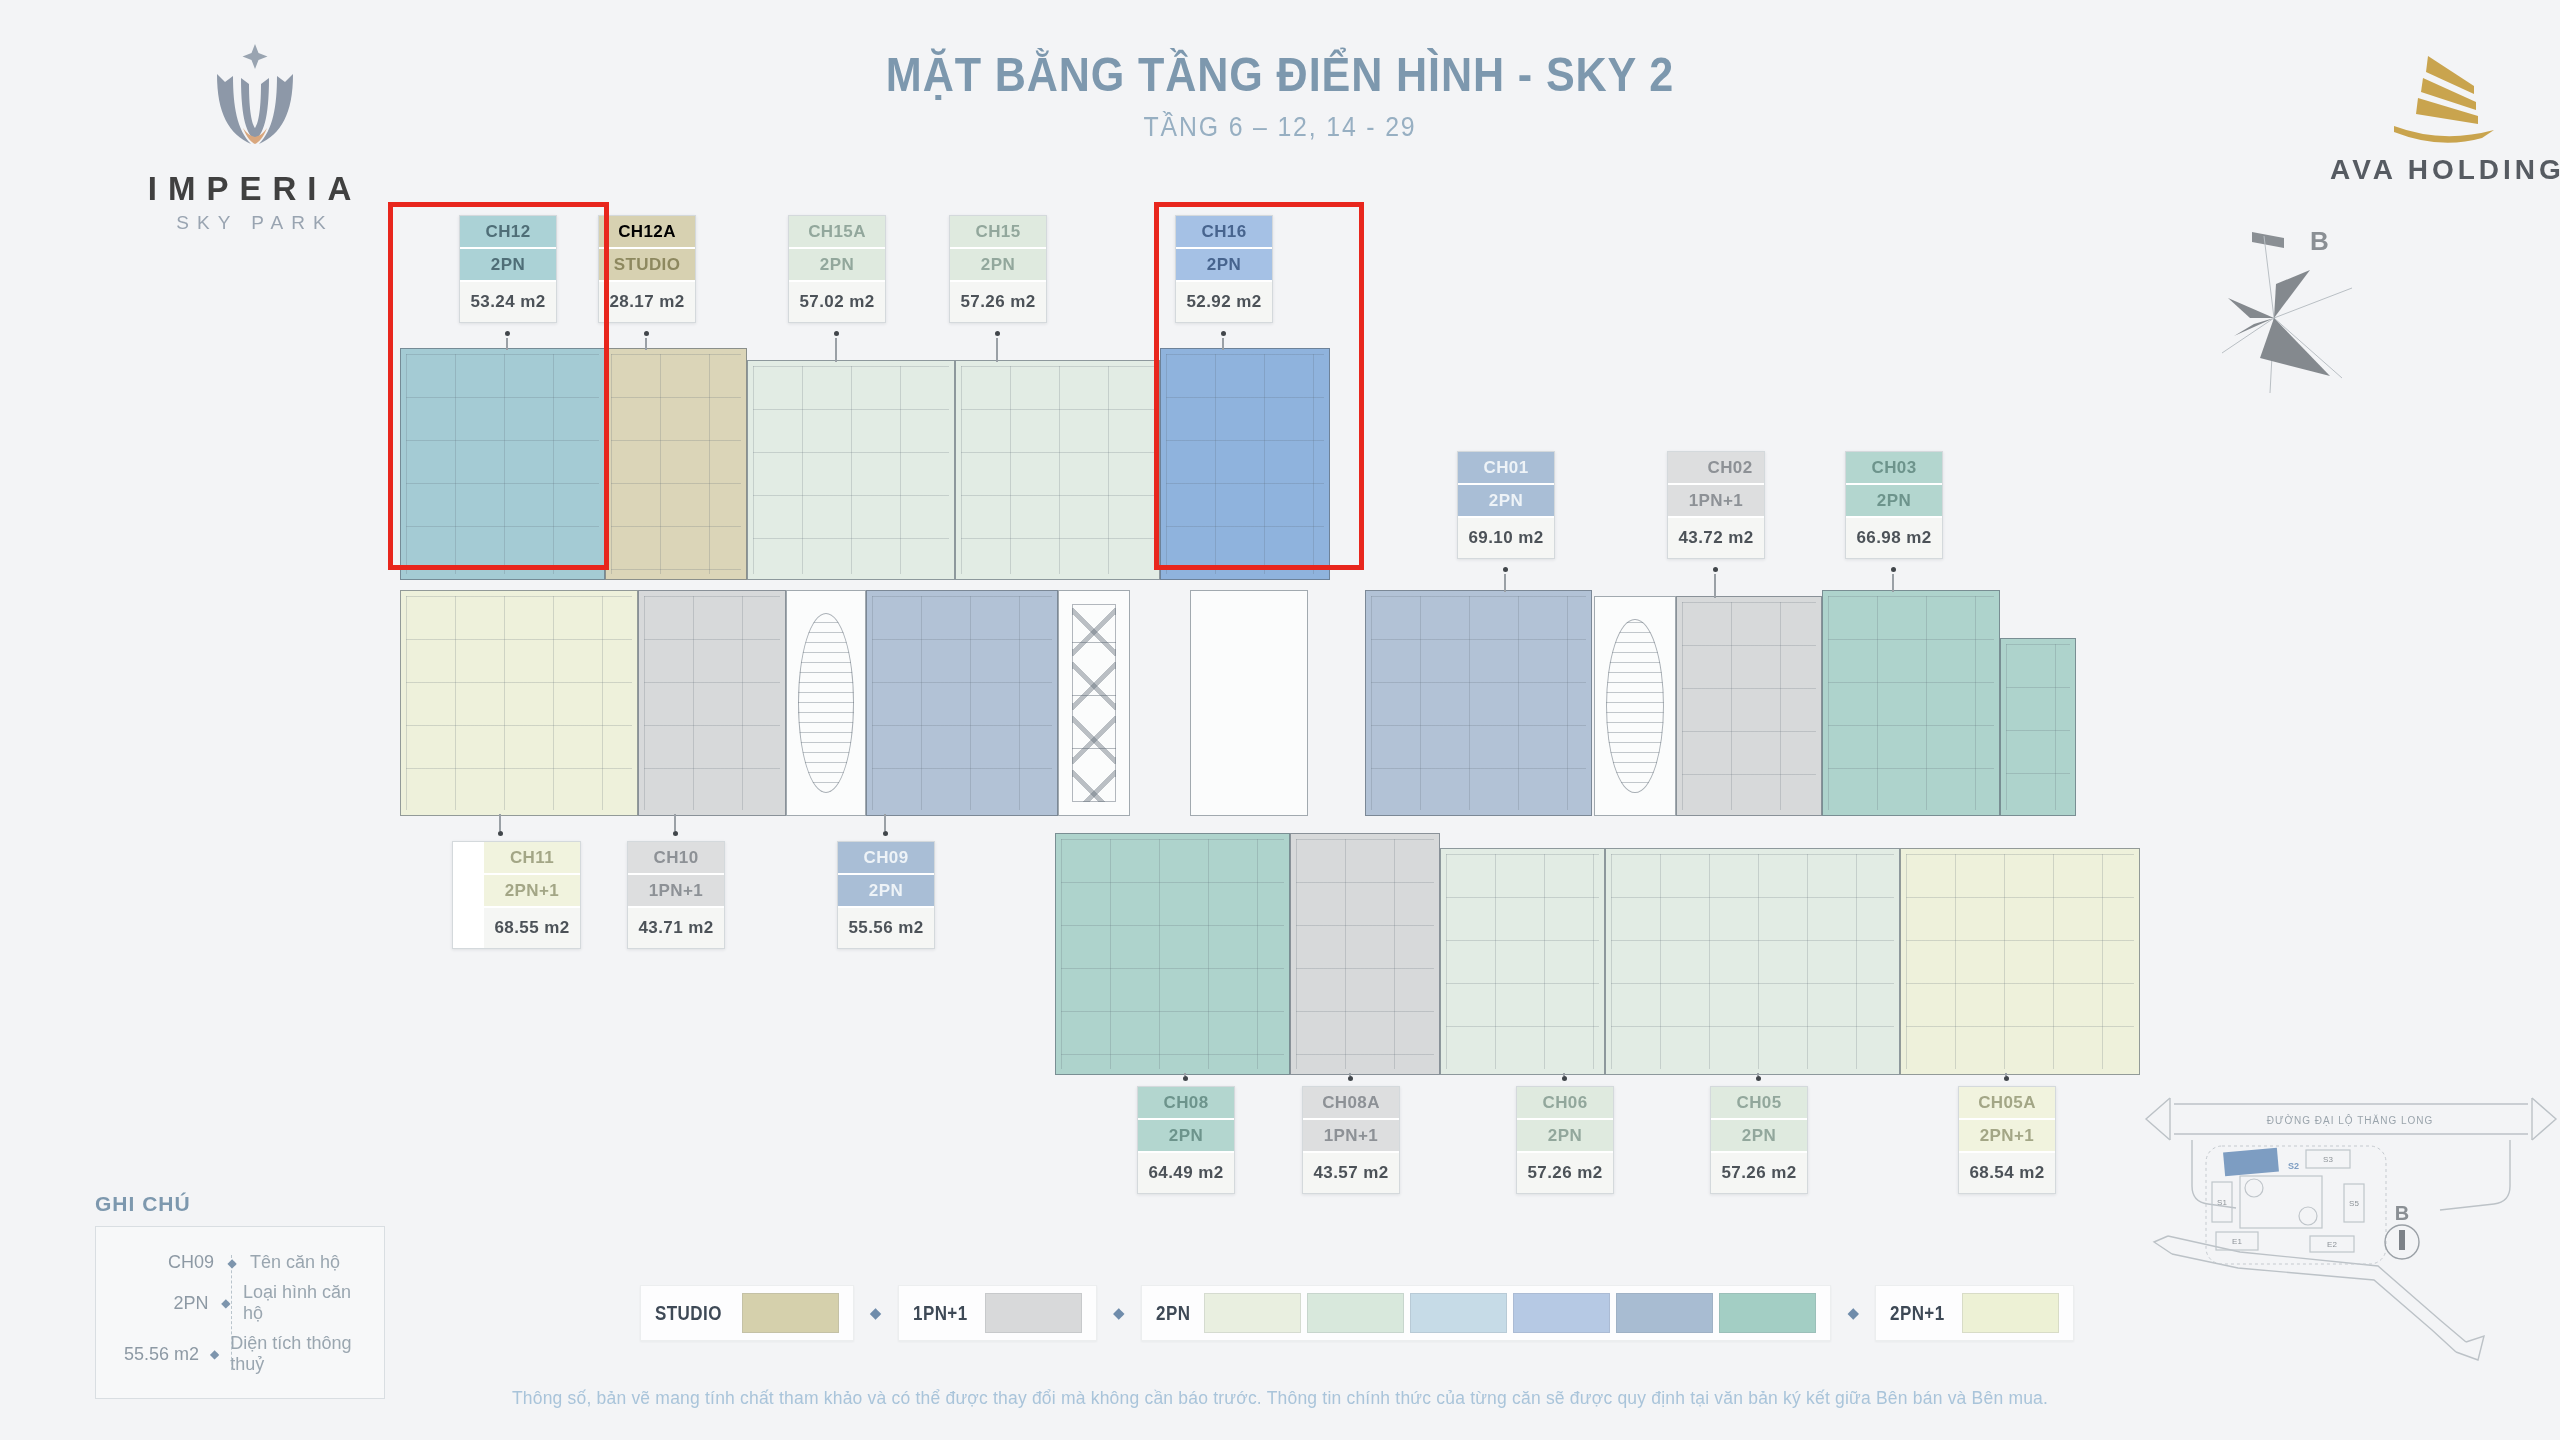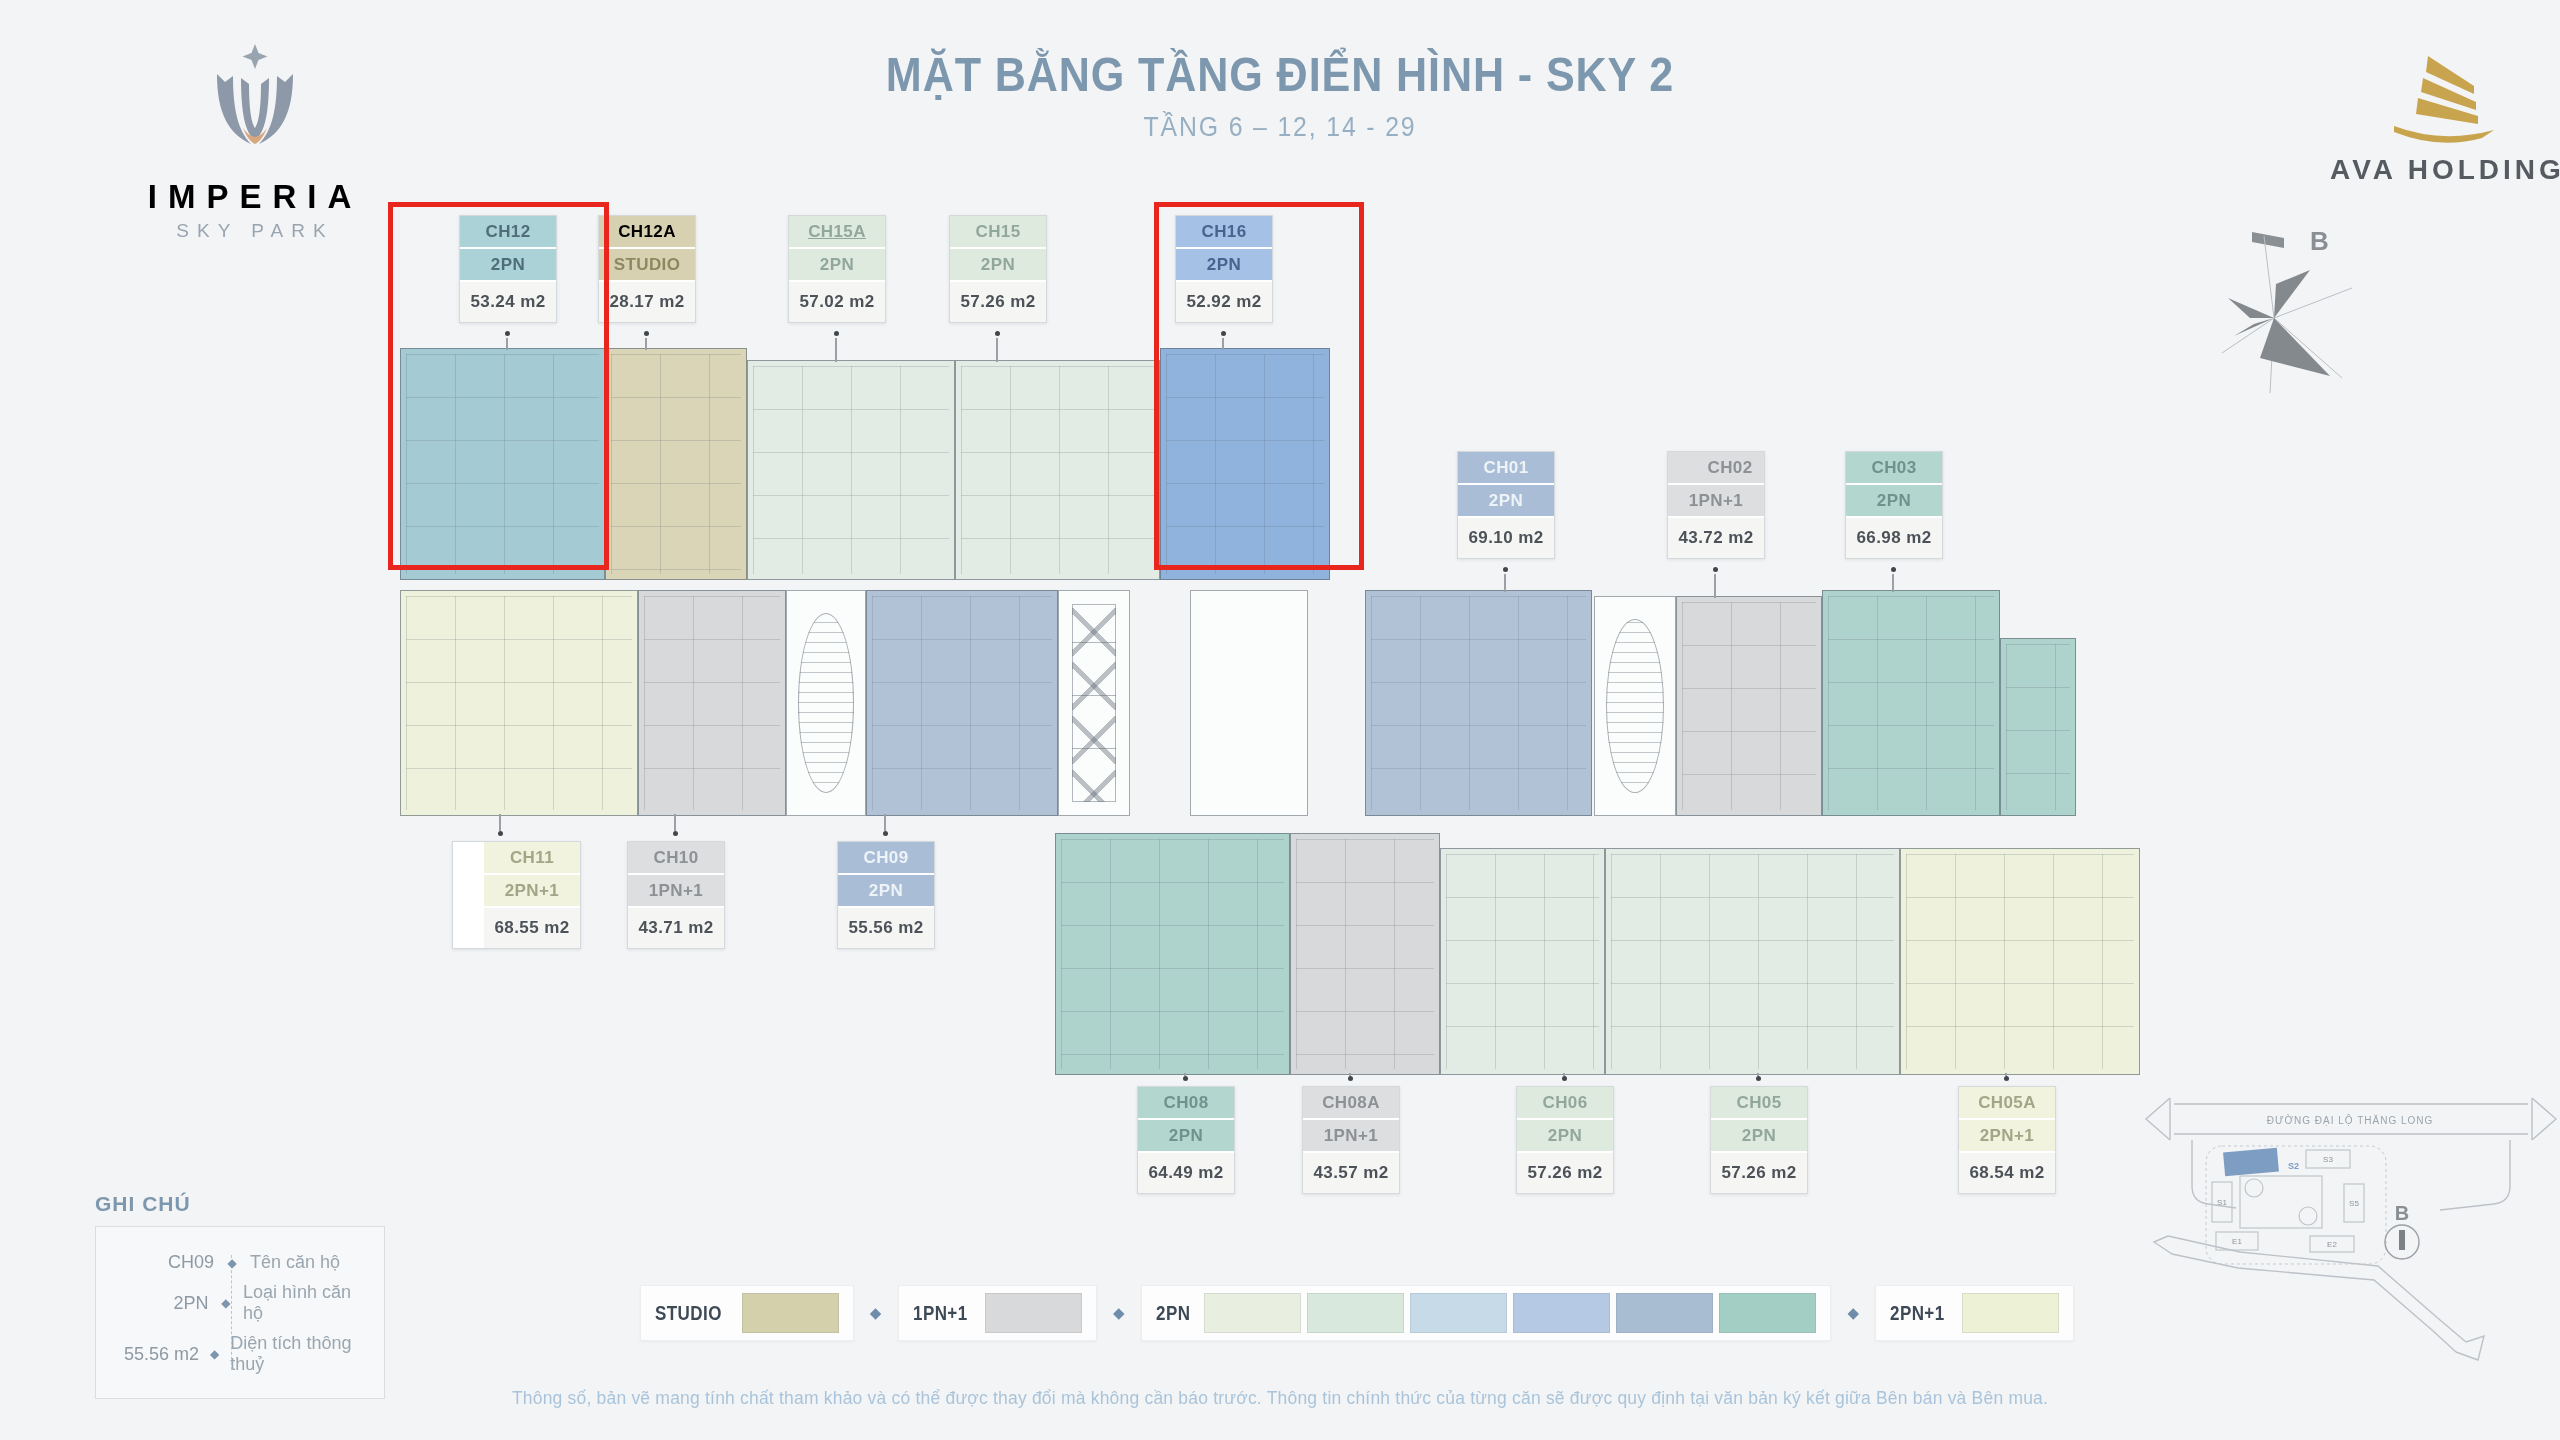--- a/index.html
+++ b/index.html
@@ -1,21 +1,21 @@
 <!DOCTYPE html>
 <html><head>
 <meta charset="utf-8">
 <style>
   html,body{margin:0;padding:0;}
   body{font-family:"Liberation Sans",sans-serif;background:#e9eaec;}
   #page{position:relative;width:2560px;height:1440px;background:#f3f4f6;overflow:hidden;}
 
   
   .imperia{position:absolute;left:140px;top:42px;width:230px;text-align:center;color:#8d98a8;}
-  .imperia .word{font-size:33px;font-weight:700;letter-spacing:11px;margin-top:14px;color:#000000;}
+  .imperia .word{font-size:33px;font-weight:700;letter-spacing:11px;margin-top:6px;color:#404040;}
   .imperia .sub{font-size:19px;letter-spacing:8px;margin-top:4px;color:#99a4b1;}
   .title-wrap{position:absolute;left:0;right:0;top:46px;text-align:center;}
   .title{font-size:49px;font-weight:700;color:#7d98ae;letter-spacing:1px;transform:scaleX(.88);transform-origin:center;margin:0;}
   .subtitle{font-size:27px;color:#97afc2;letter-spacing:2px;margin-top:10px;transform:scaleX(.92);transform-origin:center;}
   .ava{position:absolute;left:2330px;top:52px;width:230px;text-align:center;}
   .ava .word{font-size:28px;font-weight:700;color:#565b62;letter-spacing:4px;margin-top:6px;white-space:nowrap;}
   .compass{position:absolute;left:2212px;top:218px;width:150px;height:185px;}
 
   
   #plan{position:absolute;inset:0;}
@@ -153,21 +153,21 @@
       <div class="vline" style="left: 506px; top: 338px; height: 12px;"></div>
       <div class="ldot" style="left: 504.5px; top: 331px;"></div>
       <div class="callout" style="left: 598px; top: 215px;">
         <div class="row" style="background: rgb(215, 209, 177); color: #000000;">CH12A</div>
         <div class="row" style="background: rgb(215, 209, 177); color: rgb(141, 136, 95);">STUDIO</div>
         <div class="row area-row">28.17 m2</div>
       </div>
       <div class="vline" style="left: 645px; top: 338px; height: 12px;"></div>
       <div class="ldot" style="left: 643.5px; top: 331px;"></div>
       <div class="callout" style="left: 788px; top: 215px;">
-        <div class="row" style="background: rgb(223, 234, 223); color: rgb(146, 167, 156); text-decoration: underline;">CH15A</div>
+        <div class="row" style="background: rgb(223, 234, 223); color: rgb(146, 167, 156);">CH15A</div>
         <div class="row" style="background: rgb(223, 234, 223); color: rgb(146, 167, 156);">2PN</div>
         <div class="row area-row">57.02 m2</div>
       </div>
       <div class="vline" style="left: 835px; top: 338px; height: 24px;"></div>
       <div class="ldot" style="left: 833.5px; top: 331px;"></div>
       <div class="callout" style="left: 949px; top: 215px;">
         <div class="row" style="background: rgb(223, 234, 223); color: rgb(146, 167, 156);">CH15</div>
         <div class="row" style="background: rgb(223, 234, 223); color: rgb(146, 167, 156);">2PN</div>
         <div class="row area-row">57.26 m2</div>
       </div>

